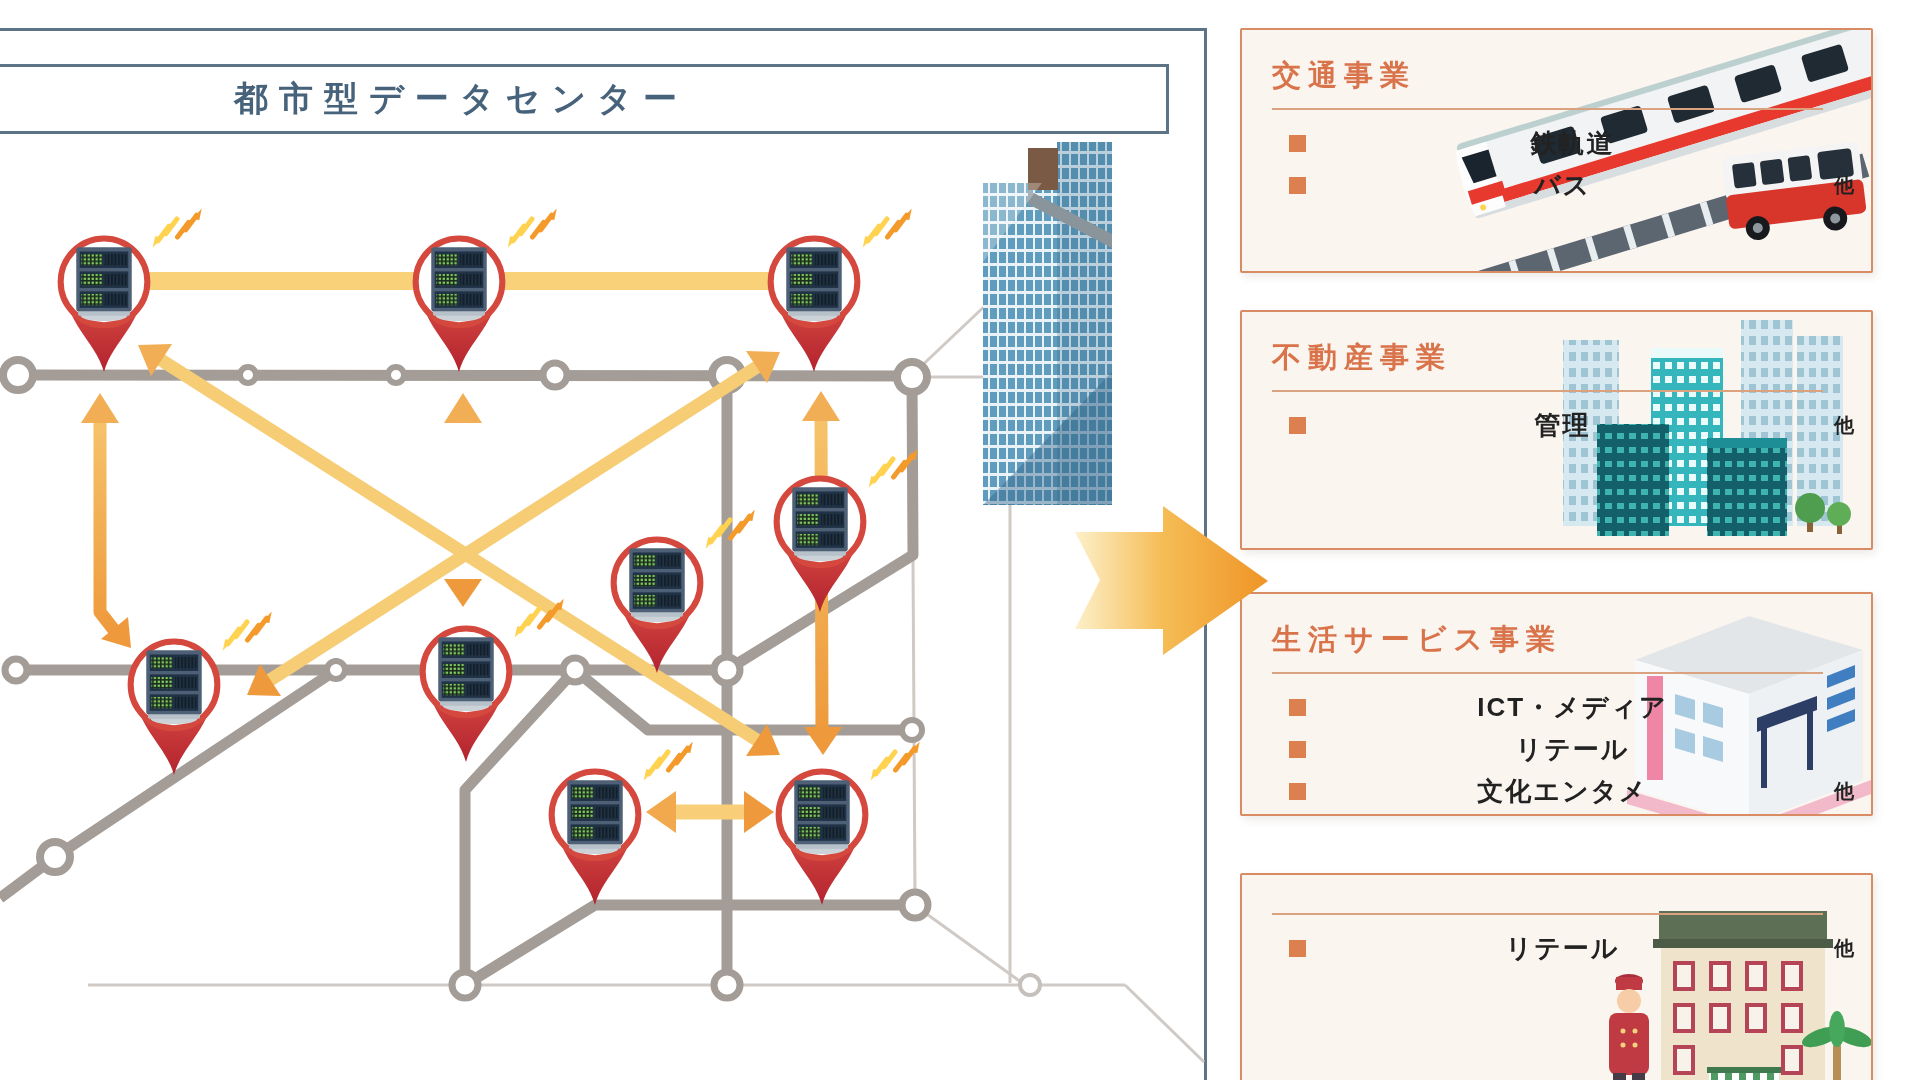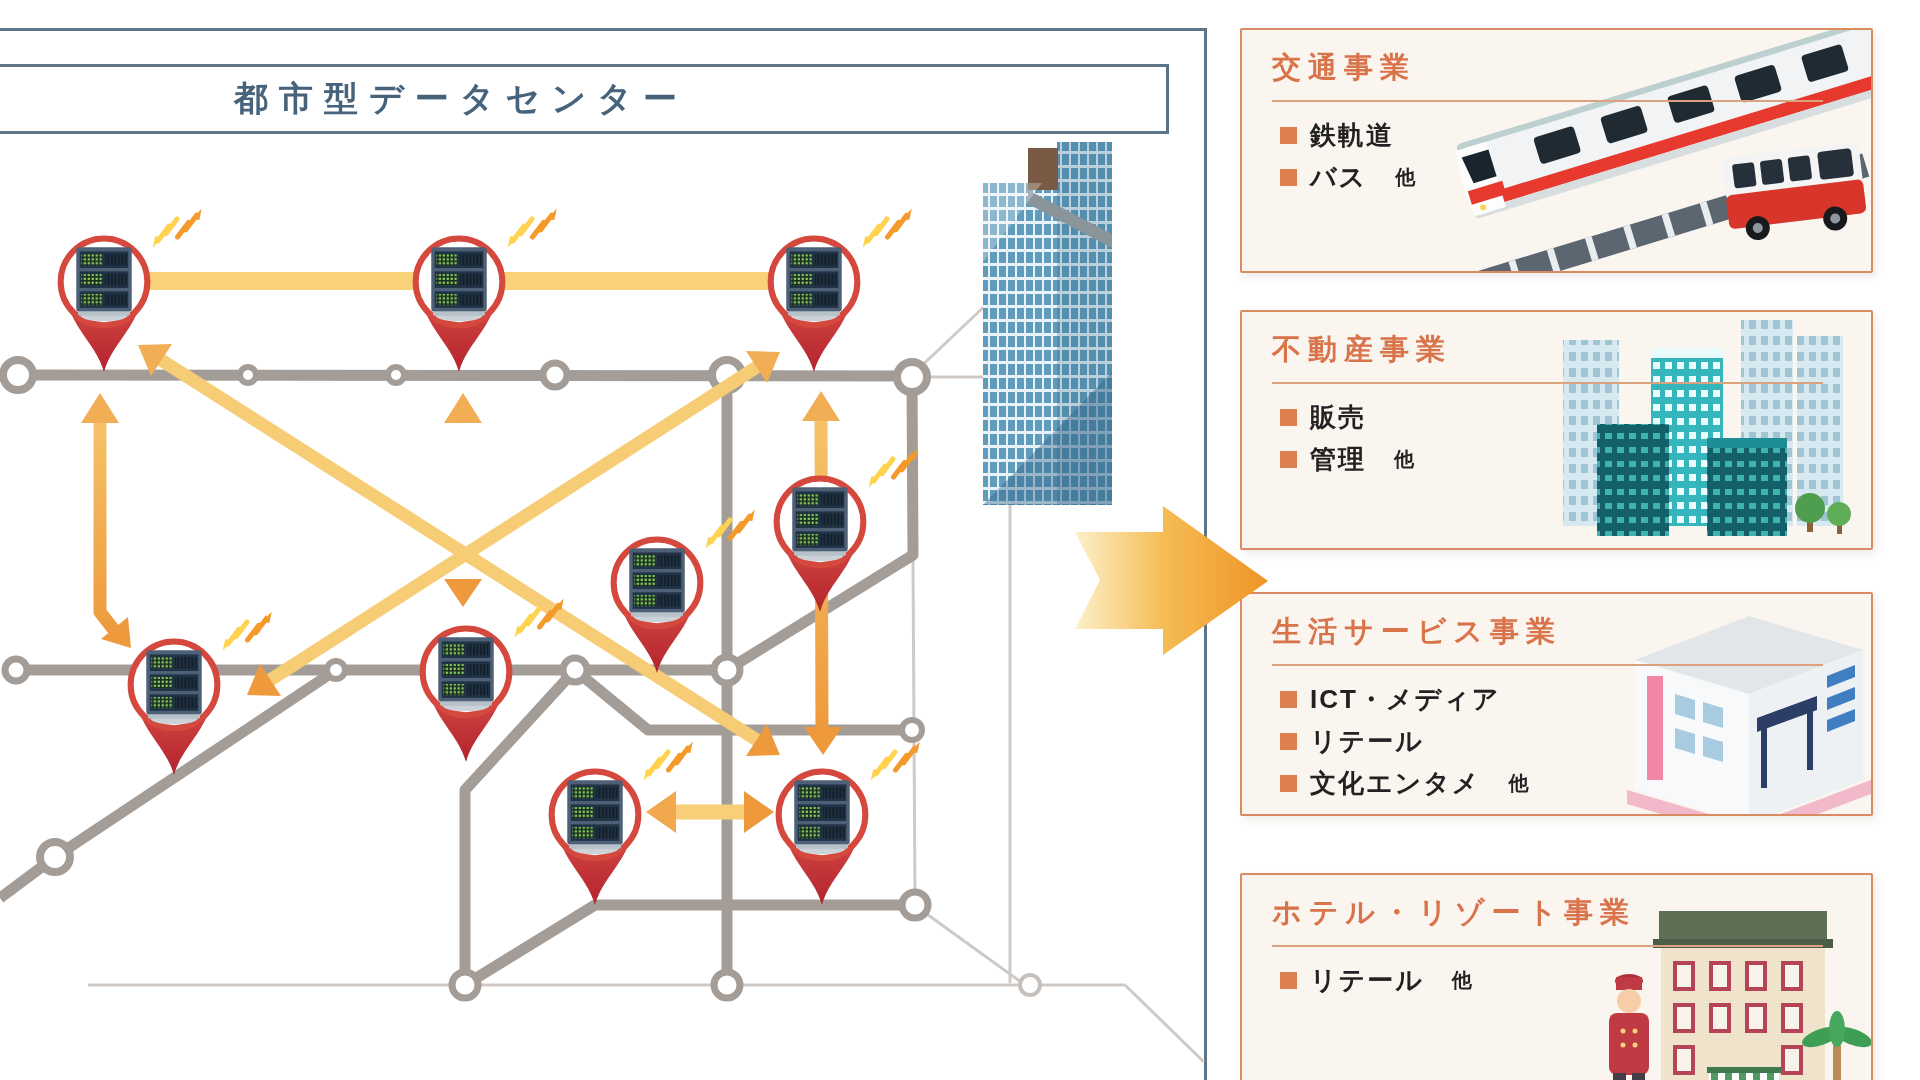--- a/index.html
+++ b/index.html
@@ -23,35 +23,35 @@
     display:flex;align-items:center;justify-content:center;
     font-size:34px;font-weight:bold;color:#47637b;letter-spacing:11px;
   }
   .map-svg{position:absolute;left:0;top:0;z-index:2;}
   .big-arrow-svg{position:absolute;left:1060px;top:488px;z-index:4;}
   
   .card{
     position:absolute;left:1240px;width:633px;
     background:#fbf5f0;border:2px solid #d98b63;border-radius:2px;
     box-shadow:3px 4px 8px rgba(90,60,30,.10);
-    box-sizing:border-box;padding:18px 0 0 30px;overflow:hidden;z-index:2;
+    box-sizing:border-box;padding:26px 0 0 30px;overflow:hidden;z-index:2;
   }
   .card-transport{top:28px;height:245px;}
   .card-realestate{top:310px;height:240px;}
   .card-lifeservice{top:592px;height:224px;}
   .card-hotel{top:873px;height:230px;}
   .card-title{
     font-size:29px;font-weight:bold;color:#d9734a;letter-spacing:7px;
     position:relative;z-index:2;
   }
   .card-rule{
     border:none;border-bottom:2px solid #dba27f;margin:12px 0 16px 0;width:92%;
     position:relative;z-index:2;
   }
-  .item{display:flex;align-items:center;margin:7px 8px;position:relative;z-index:2;}
+  .item{display:flex;align-items:center;margin:7px 17px;position:relative;z-index:2;justify-content:space-between;}
   .bullet{width:17px;height:17px;background:#dd8050;margin-right:13px;flex:0 0 auto;}
   .item-label{font-size:26px;font-weight:bold;color:#222;letter-spacing:2px;}
   .item-suffix{font-size:20px;font-weight:bold;color:#222;margin-left:28px;}
   .card-illus{position:absolute;z-index:1;}
   .illus-train{right:0;top:0;}
   .illus-build{right:6px;top:6px;}
   .illus-store{right:0;top:4px;}
   .illus-hotel{right:0;top:10px;}
 </style>
 </head>
@@ -370,25 +370,20 @@
       <rect x="252" y="196" width="6" height="18" fill="#8a6239"></rect>
       <circle cx="255" cy="190" r="15" fill="#4f9e4f"></circle>
       <rect x="282" y="202" width="5" height="14" fill="#8a6239"></rect>
       <circle cx="284" cy="196" r="12" fill="#5fae57"></circle>
     </g>
   </svg>
   <div class="card-title">不動産事業</div>
   <hr class="card-rule">
   <div class="item">
     <span class="bullet"></span>
-    <span class="item-label">販売</span>
-    <span class="item-suffix"></span>
-  </div>
-  <div class="item">
-    <span class="bullet"></span>
     <span class="item-label">管理</span>
     <span class="item-suffix">他</span>
   </div>
 </div>
 
 <div class="card card-lifeservice">
   <svg class="card-illus illus-store" width="250" height="242" viewBox="0 0 250 242">
     <polygon points="14,62 128,18 242,52 128,96" fill="#e2e6e9"></polygon>
     <polygon points="14,62 128,96 128,226 14,192" fill="#f7f9fa"></polygon>
     <polygon points="128,96 242,52 242,182 128,226" fill="#eef1f3"></polygon>
@@ -485,20 +480,19 @@
       <circle cx="52" cy="160" r="2.5" fill="#f4d27c"></circle>
         <circle cx="64" cy="160" r="2.5" fill="#f4d27c"></circle>
       <rect x="42" y="188" width="13" height="52" fill="#463c47"></rect>
       <rect x="61" y="188" width="13" height="52" fill="#463c47"></rect>
       <rect x="6" y="212" width="34" height="44" rx="4" fill="#2e8095"></rect>
       <rect x="16" y="204" width="14" height="10" rx="4" fill="none" stroke="#2e8095" stroke-width="4"></rect>
       <rect x="80" y="218" width="30" height="38" rx="3" fill="#91603c"></rect>
       <rect x="88" y="210" width="14" height="10" rx="4" fill="none" stroke="#91603c" stroke-width="4"></rect>
     </g>
   </svg>
-  <div class="card-title">ホテル・リゾート事業</div>
   <hr class="card-rule">
   <div class="item">
     <span class="bullet"></span>
     <span class="item-label">リテール</span>
     <span class="item-suffix">他</span>
   </div>
 </div>
 
 </body></html>

